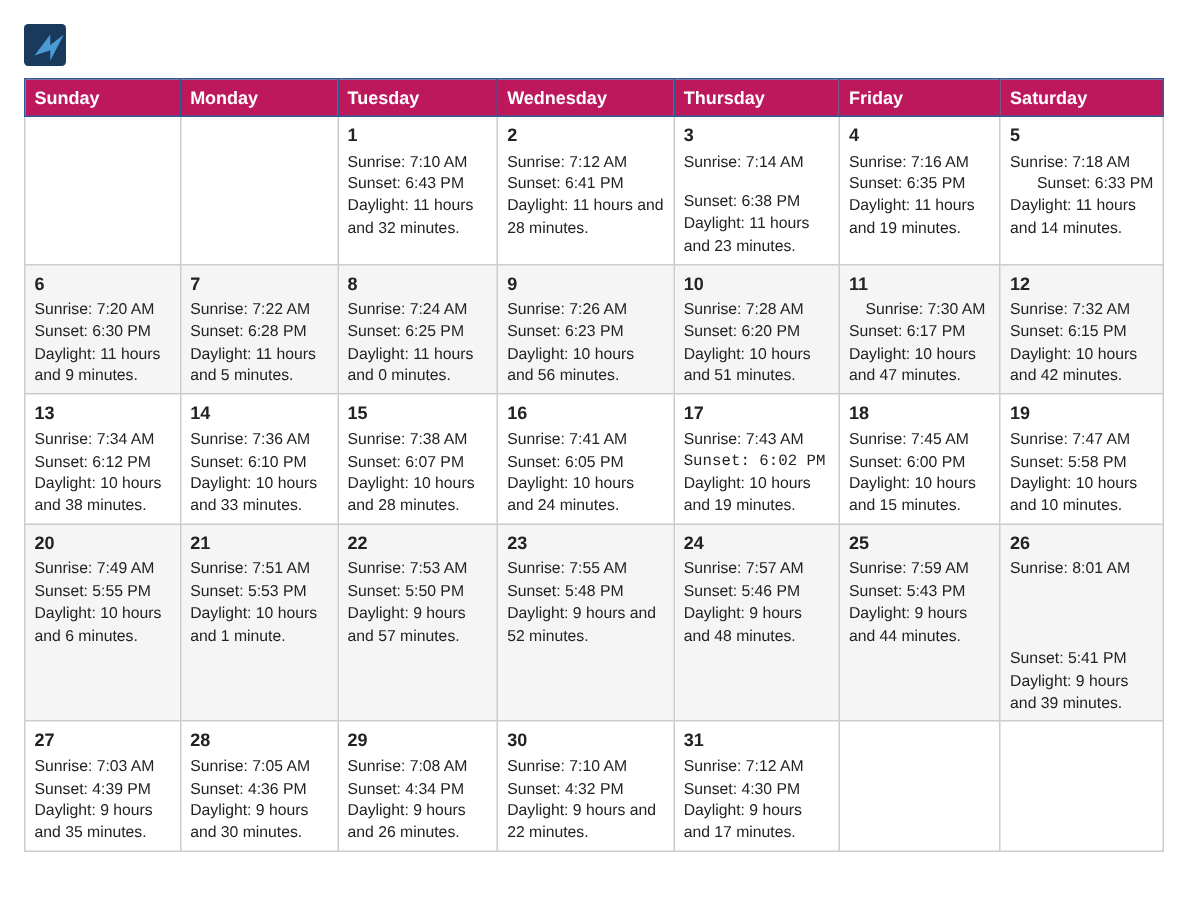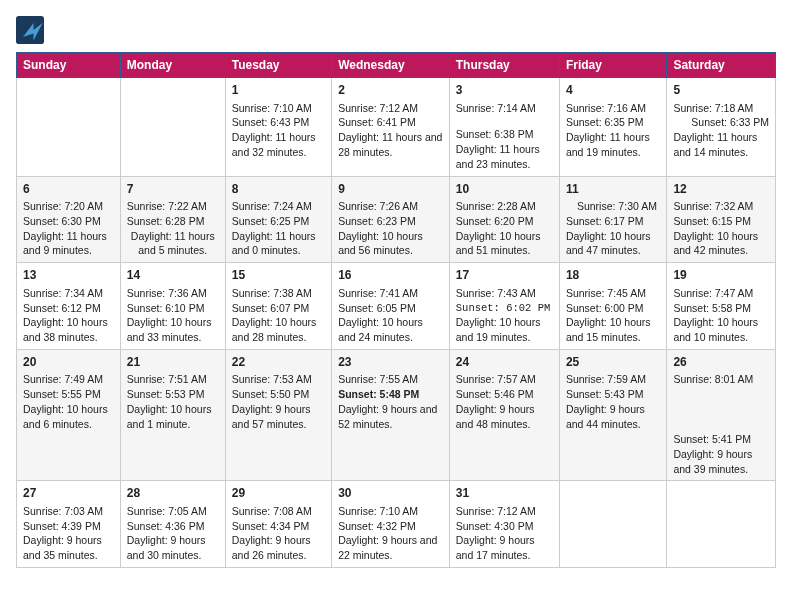--- a/index.html
+++ b/index.html
@@ -158,37 +158,37 @@
         <td>
           <span class="day-num">6</span>
           <span style="display: block;">Sunrise: 7:20 AM</span>
           <span style="display: block;">Sunset: 6:30 PM</span>
           <span style="display: block;">Daylight: 11 hours and 9 minutes.</span>
         </td>
         <td>
           <span class="day-num">7</span>
           <span style="display: block;">Sunrise: 7:22 AM</span>
           <span style="display: block;">Sunset: 6:28 PM</span>
-          <span style="display: block; text-align: center;">Daylight: 11 hours and 5 minutes.</span>
+          <span style="display: block;">Daylight: 11 hours and 5 minutes.</span>
         </td>
         <td>
           <span class="day-num">8</span>
           <span style="display: block;">Sunrise: 7:24 AM</span>
           <span style="display: block;">Sunset: 6:25 PM</span>
           <span style="display: block;">Daylight: 11 hours and 0 minutes.</span>
         </td>
         <td>
           <span class="day-num">9</span>
           <span style="display: block;">Sunrise: 7:26 AM</span>
           <span style="display: block;">Sunset: 6:23 PM</span>
           <span style="display: block;">Daylight: 10 hours and 56 minutes.</span>
         </td>
         <td>
           <span class="day-num">10</span>
-          <span style="display: block;">Sunrise: 2:28 AM</span>
+          <span style="display: block;">Sunrise: 7:28 AM</span>
           <span style="display: block;">Sunset: 6:20 PM</span>
           <span style="display: block;">Daylight: 10 hours and 51 minutes.</span>
         </td>
         <td>
           <span class="day-num">11</span>
           <span style="display: block; margin-left: 11px;">Sunrise: 7:30 AM</span>
           <span style="display: block;">Sunset: 6:17 PM</span>
           <span style="display: block;">Daylight: 10 hours and 47 minutes.</span>
         </td>
         <td>
@@ -257,21 +257,21 @@
         </td>
         <td>
           <span class="day-num">22</span>
           <span style="display: block;">Sunrise: 7:53 AM</span>
           <span style="display: block;">Sunset: 5:50 PM</span>
           <span style="display: block;">Daylight: 9 hours and 57 minutes.</span>
         </td>
         <td>
           <span class="day-num">23</span>
           <span style="display: block;">Sunrise: 7:55 AM</span>
-          <span style="display: block; font-weight: bold;">Sunset: 5:48 PM</span>
+          <span style="display: block;">Sunset: 5:48 PM</span>
           <span style="display: block;">Daylight: 9 hours and 52 minutes.</span>
         </td>
         <td>
           <span class="day-num">24</span>
           <span style="display: block;">Sunrise: 7:57 AM</span>
           <span style="display: block;">Sunset: 5:46 PM</span>
           <span style="display: block;">Daylight: 9 hours and 48 minutes.</span>
         </td>
         <td>
           <span class="day-num">25</span>

